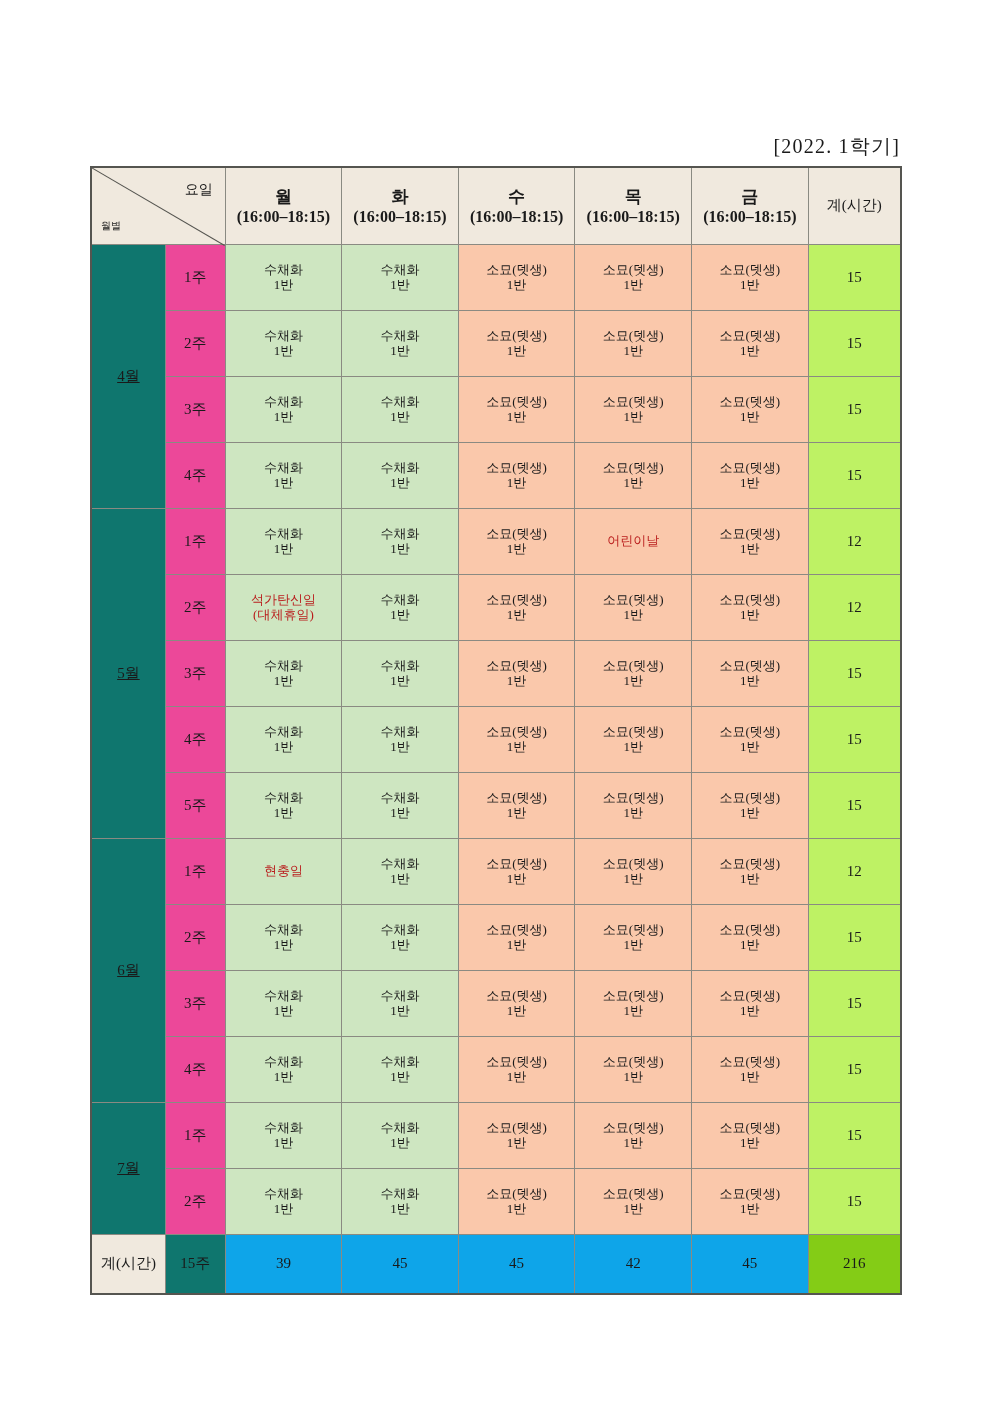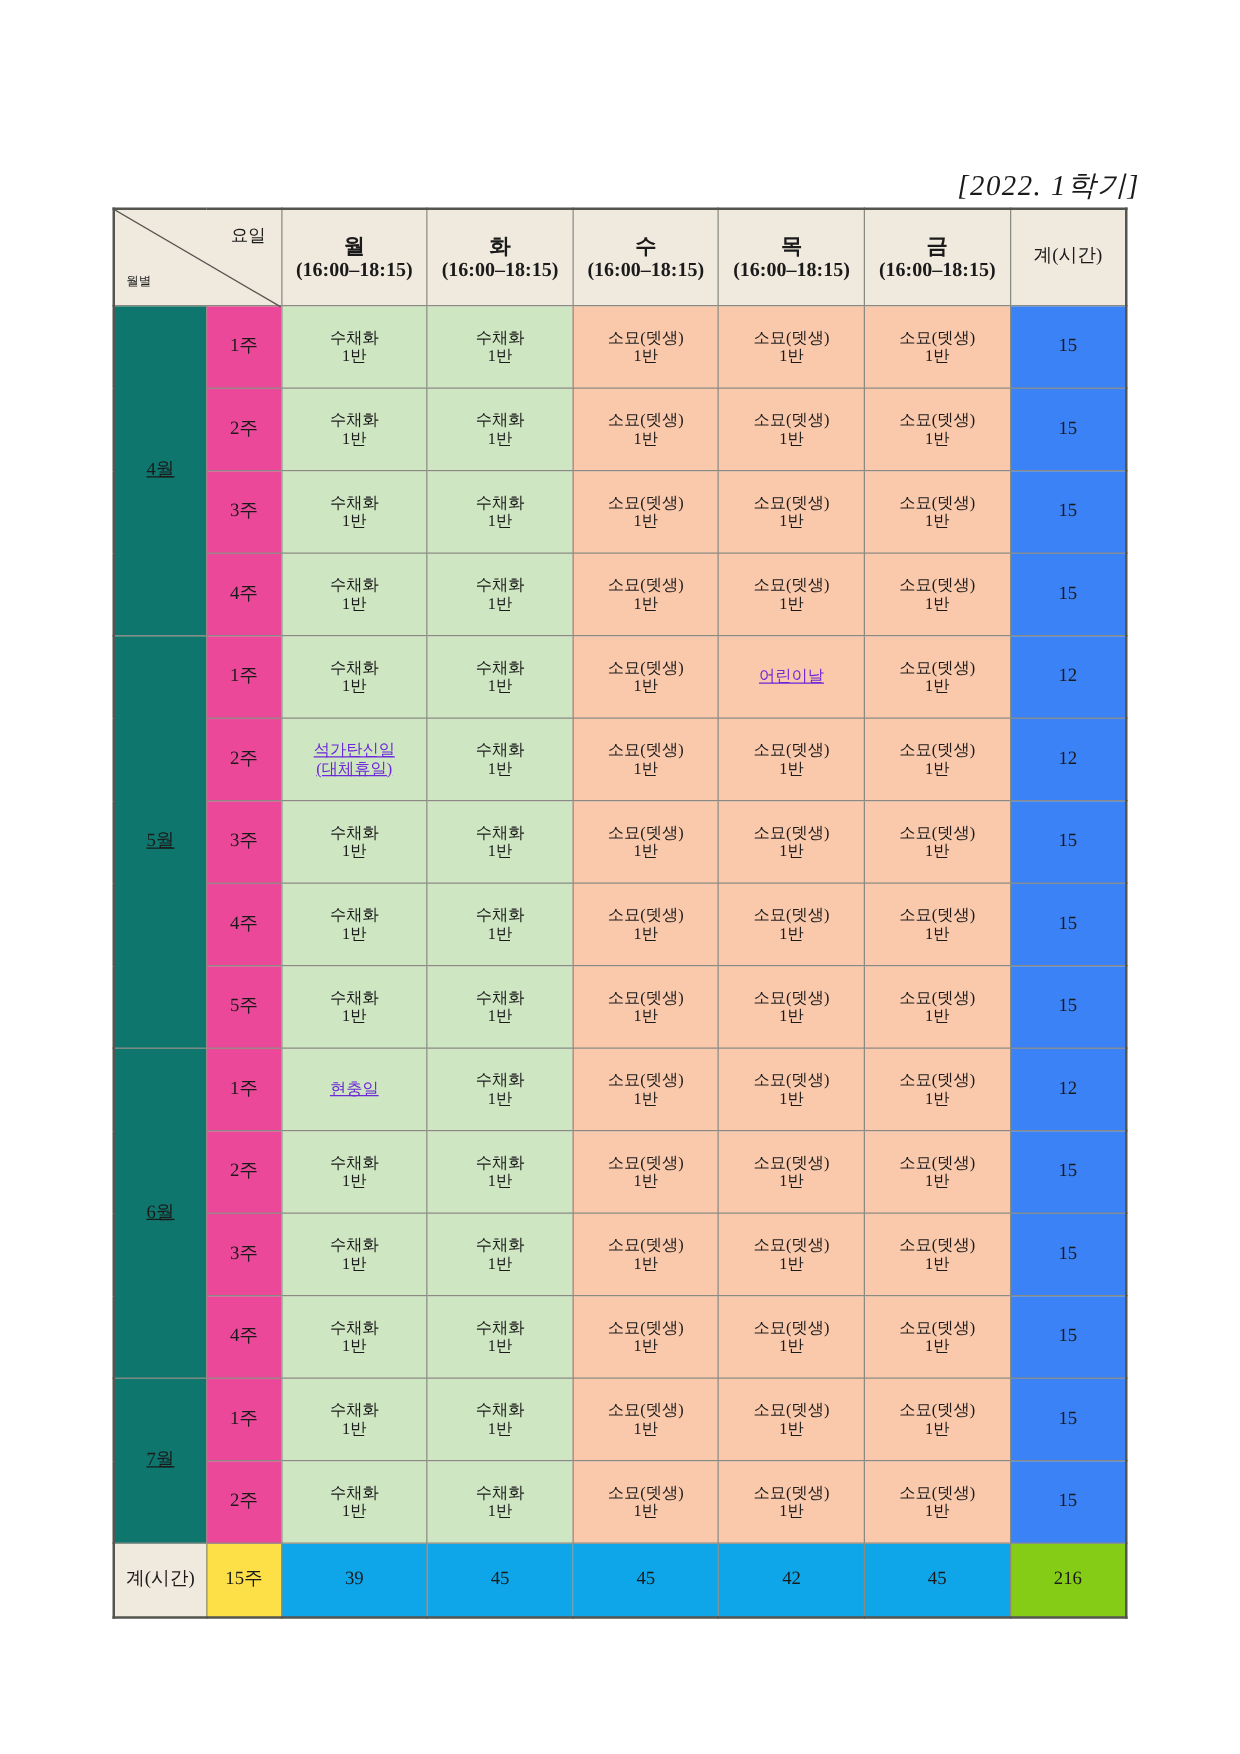--- a/index.html
+++ b/index.html
@@ -17,26 +17,25 @@
   }
   .page {
     position: relative;
     width: 992px;
     height: 1403px;
     box-sizing: border-box;
   }
   .semester-label {
     position: absolute;
     top: 133px;
-    right: 80px;
-    font-size: 23px;
+    right: 92px;
+    font-size: 20px;
     letter-spacing: 1.2px;
     font-family: "Liberation Serif", "DejaVu Serif", serif;
     white-space: nowrap;
-    font-style: italic;
   }
   table.schedule {
     position: absolute;
     left: 90px;
     top: 166px;
     width: 812px;
     border-collapse: collapse;
     table-layout: fixed;
   }
   table.schedule td, table.schedule th {
@@ -107,33 +106,33 @@
     background: #ec4899;
     font-size: 15px;
   }
   td.cls {
     height: 65px;
   }
   td.cls .l1 { display: block; font-size: 13px; line-height: 1.12; }
   td.cls .l2 { display: block; font-size: 13px; line-height: 1.12; }
   td.green  { background: #cee6c1; }
   td.orange { background: #fac8ab; }
-  td.holiday .l1, td.holiday .l2 { color: #6d28d9; text-decoration: underline; }
+  td.holiday .l1, td.holiday .l2 { color: #b91c1c; }
   td.sumcell {
-    background: #3b82f6;
+    background: #bef264;
     font-size: 17px;
   }
 
   tr.totals td { height: 58px; }
   td.totlabel {
     background: #f0e9de;
     font-size: 15px;
   }
   td.totweek {
-    background: #fde047;
+    background: #0f766e;
     font-size: 15px;
   }
   td.totval {
     background: #0ea5e9;
     font-size: 19px;
   }
   td.grandtotal {
     background: #84cc16;
     font-size: 19px;
   }

